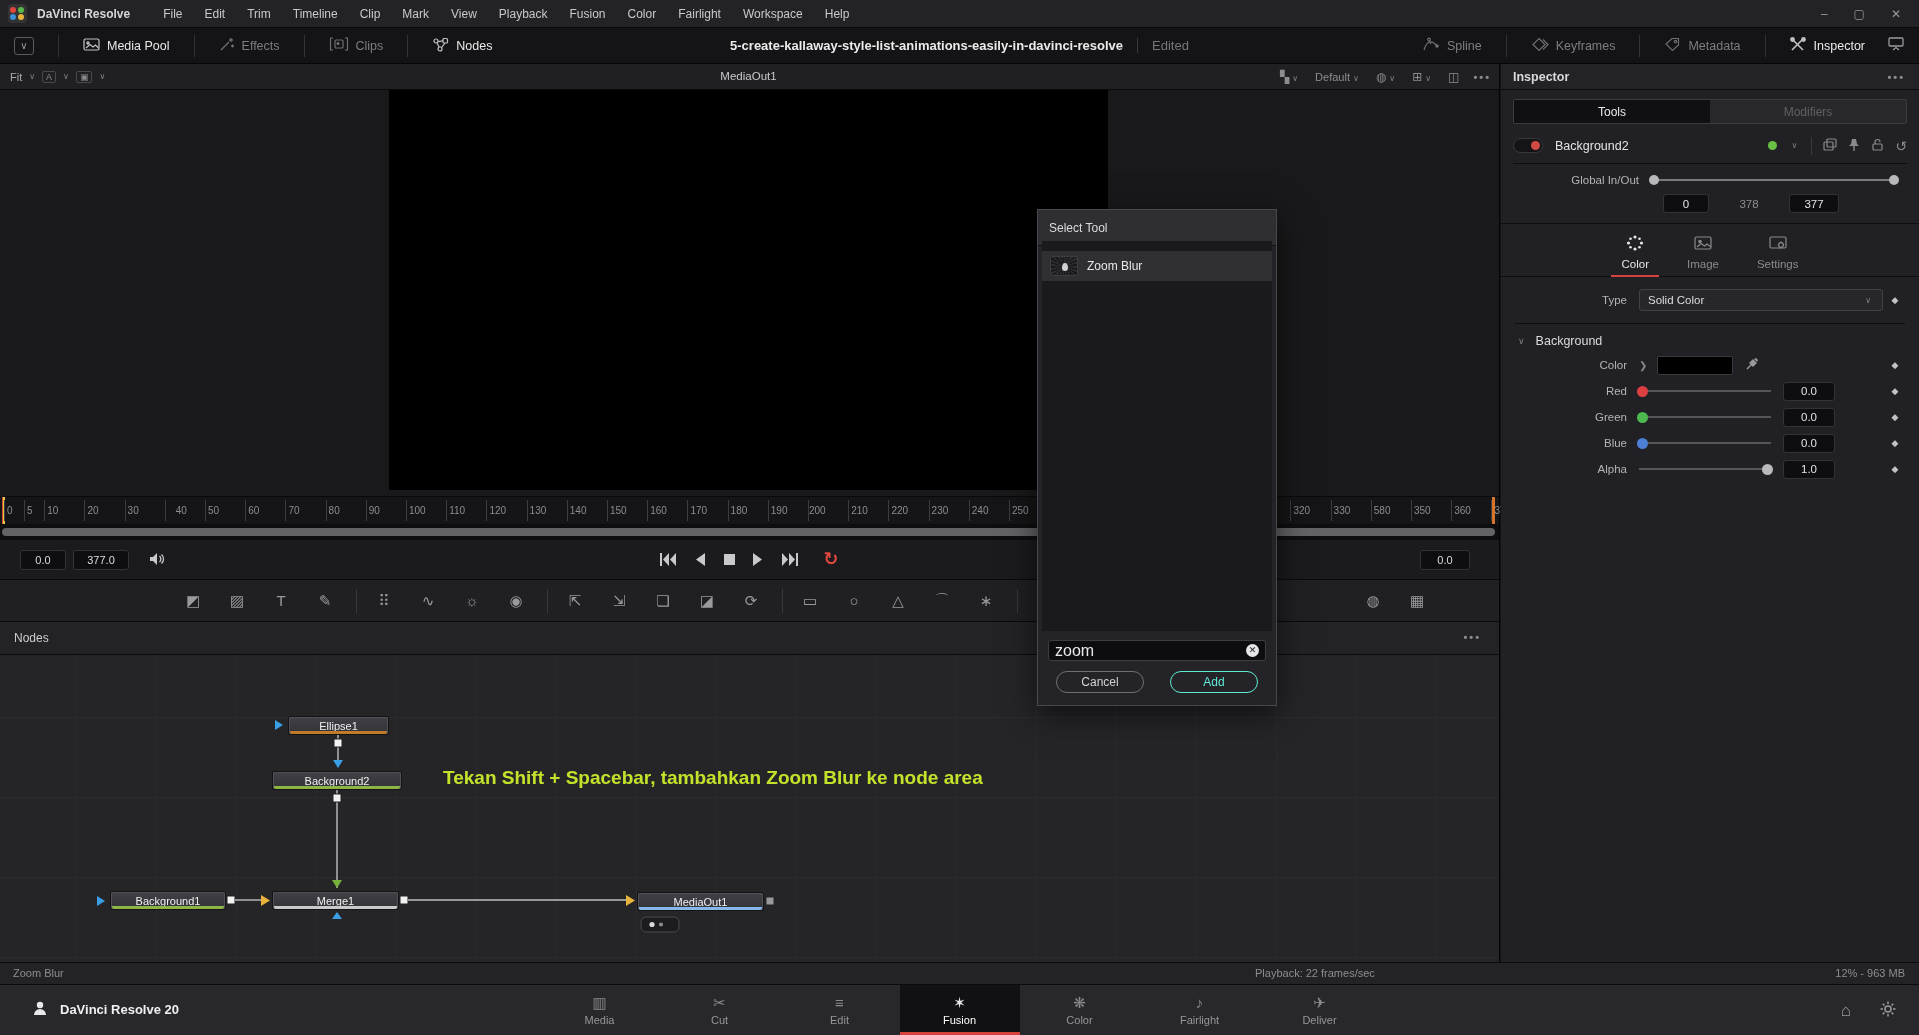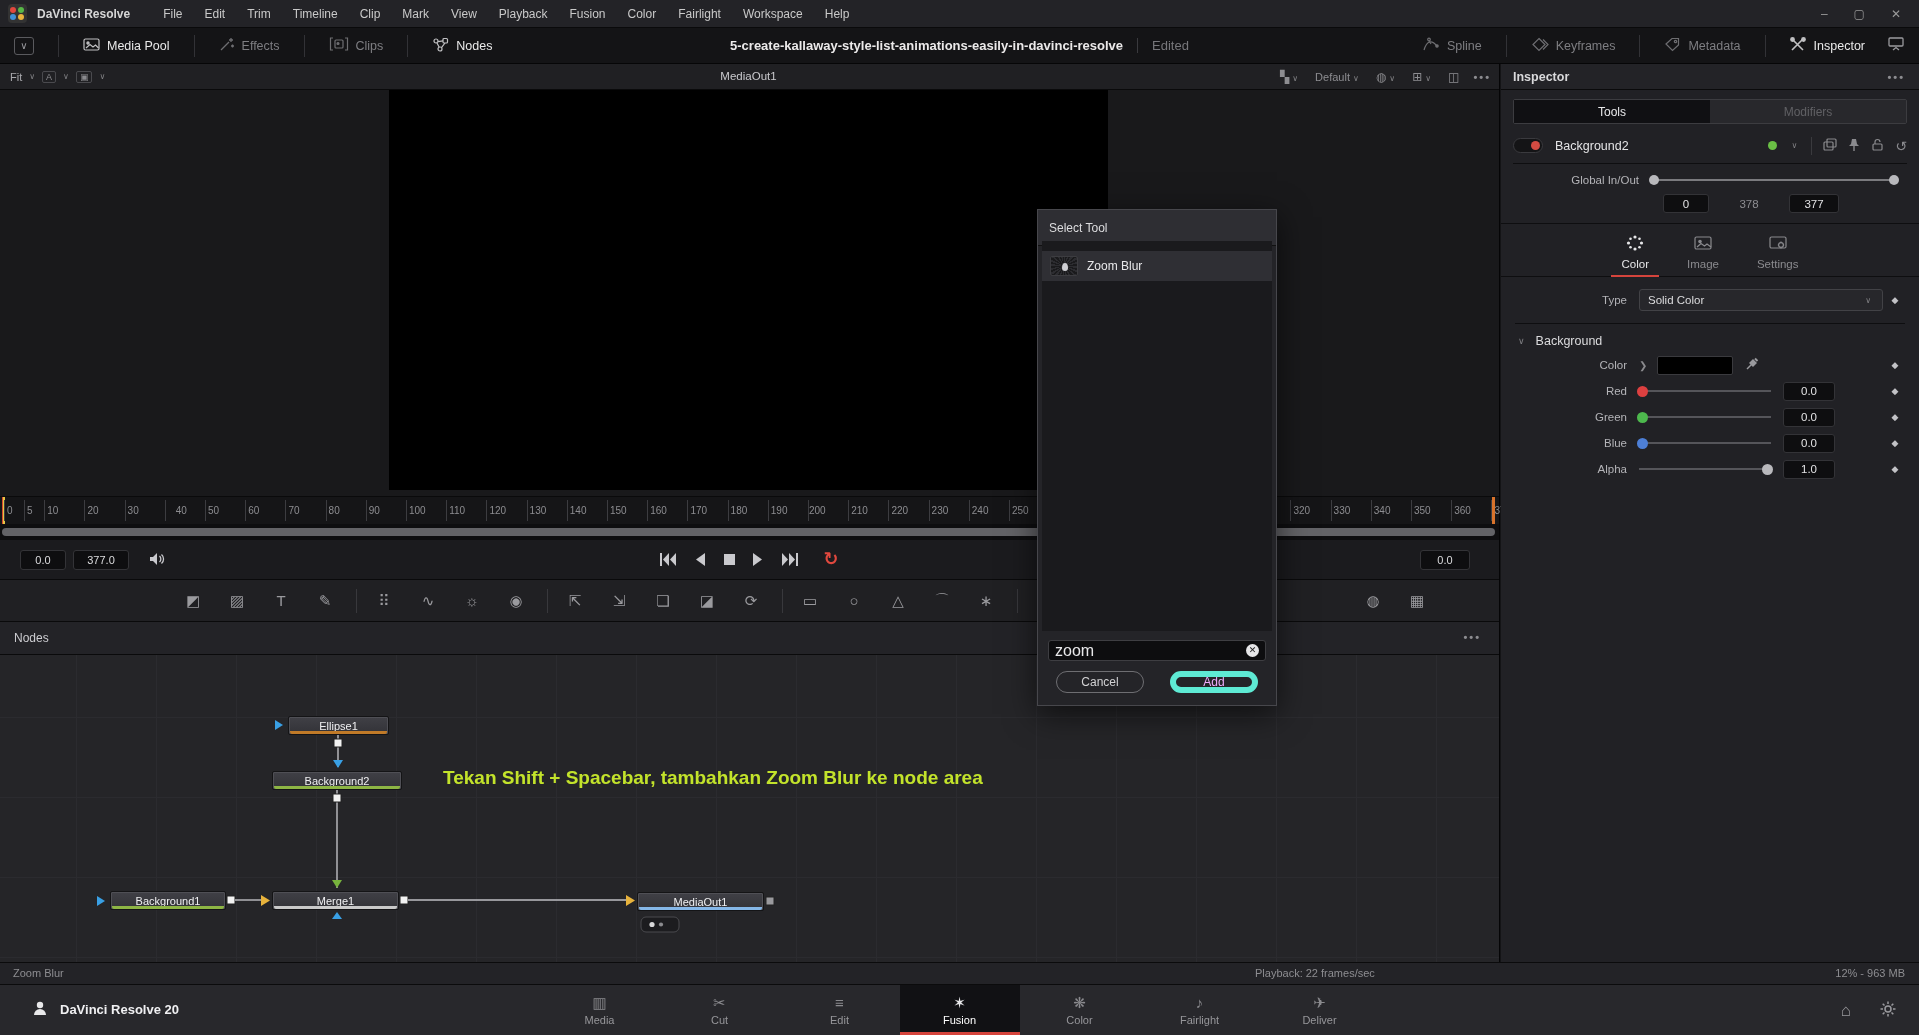--- a/index.html
+++ b/index.html
@@ -140,21 +140,21 @@
     background-image:repeating-conic-gradient(#2c2c30 0 9deg,#1a1a1c 9deg 18deg); }
   .zb-icon i { position:absolute; left:11px; top:6px; width:6px; height:8px; background:#cfcfd3; border-radius:50% 50% 50% 50%/60% 60% 40% 40%; }
   .dlg-search { position:absolute; left:10px; right:10px; bottom:44px; height:21px; background:#0d0d0f;
     border:1px solid #3e3e42; border-radius:3px; display:flex; align-items:center; padding:0 6px; }
   .dlg-search .q { color:#e8e8ea; font-size:16px; flex:1; }
   .clear-btn { width:13px; height:13px; border-radius:50%; background:#e6e6e8; color:#222; font-size:9px; font-weight:bold;
     display:flex; align-items:center; justify-content:center; line-height:1; }
   .dlg-btns { position:absolute; left:0; right:0; bottom:12px; display:flex; justify-content:center; gap:26px; }
   .pill { width:88px; height:22px; border-radius:11px; display:flex; align-items:center; justify-content:center; font-size:12px; }
   .pill.cancel { border:1px solid #6e6e72; color:#d2d2d4; }
-  .pill.add { border:6px solid #5eead4; color:#f0abfc; }
+  .pill.add { border:1px solid #5eead4; color:#5eead4; }
 
   
   .statusbar { position:absolute; left:0; top:962px; width:1919px; height:22px; background:#232327; border-top:1px solid #0b0b0c;
     font-size:11px; color:#8d8d91; }
   .statusbar .l { position:absolute; left:13px; top:4px; }
   .statusbar .c { position:absolute; left:1255px; top:4px; }
   .statusbar .r { position:absolute; right:14px; top:4px; }
   .bottomnav { position:absolute; left:0; top:984px; width:1919px; height:51px; background:#28282c; border-top:1px solid #0b0b0c; }
   .brand { position:absolute; left:30px; top:14px; display:flex; align-items:center; gap:10px; color:#f0f0f2; font-size:13px; font-weight:bold; }
   .brand .bl { width:20px; height:20px; }
@@ -385,21 +385,21 @@
         <div class="tick-label" style="left: 1172.8px;">290</div>
         <div class="tick" style="left: 1210px;"></div>
         <div class="tick-label" style="left: 1213px;">300</div>
         <div class="tick" style="left: 1250.2px;"></div>
         <div class="tick-label" style="left: 1253.2px;">310</div>
         <div class="tick" style="left: 1290.4px;"></div>
         <div class="tick-label" style="left: 1293.4px;">320</div>
         <div class="tick" style="left: 1330.6px;"></div>
         <div class="tick-label" style="left: 1333.6px;">330</div>
         <div class="tick" style="left: 1370.8px;"></div>
-        <div class="tick-label" style="left: 1373.8px;">340</div>
+        <div class="tick-label" style="left: 1373.8px;">580</div>
         <div class="tick" style="left: 1411px;"></div>
         <div class="tick-label" style="left: 1414px;">350</div>
         <div class="tick" style="left: 1451.2px;"></div>
         <div class="tick-label" style="left: 1454.2px;">360</div>
         <div class="tick" style="left: 1491.4px;"></div>
         <div class="tick-label" style="left: 1494.4px;">370</div>
       </div>
     <div class="scroll-row">
       <div class="scroll-thumb"></div>
     </div>

